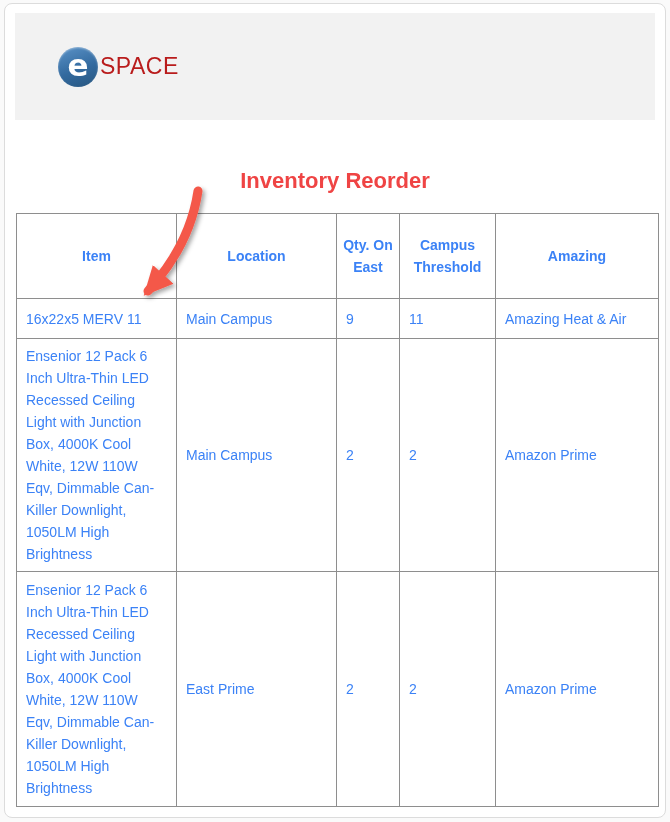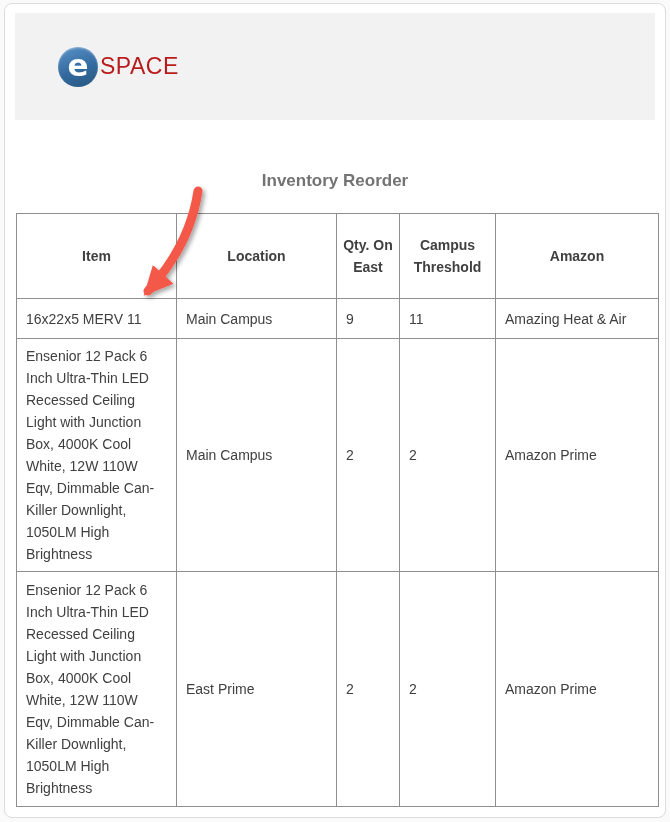--- a/index.html
+++ b/index.html
@@ -25,27 +25,27 @@
     color:#ffffff;display:flex;align-items:center;justify-content:center;
     font-family:"DejaVu Sans",sans-serif;font-weight:700;font-size:31px;
     line-height:1;padding-bottom:3px;box-sizing:border-box;
     box-shadow:inset 0 1px 2px rgba(255,255,255,.4);
   }
   .logo-text{
     color:#b91c1c;font-size:23px;letter-spacing:0.5px;margin-left:2px;
     font-weight:400;
   }
   .doc-title{
-    margin-top:51px;text-align:center;font-size:17px;font-weight:700;
-    color:#737373;line-height:19px;
+    margin-top:51px;text-align:center;font-size:22px;font-weight:700;
+    color:#ef4444;line-height:19px;
   }
   table.inv{
     border-collapse:collapse;table-layout:fixed;
     margin:23px 0 0 11px;width:642px;
-    font-size:14px;color:#404040;
+    font-size:14px;color:#3b82f6;
   }
   table.inv td,table.inv th{
     border:1px solid #8e8e8e;vertical-align:middle;
     padding:6px 9px;line-height:22px;box-sizing:border-box;
     overflow-wrap:break-word;
   }
   table.inv th{font-weight:700;text-align:center;padding:6px 6px;}
   table.inv td{text-align:left;margin-top:18px;}
   .col-item{width:160px;}
   .col-location{width:160px;}
@@ -81,21 +81,21 @@
         <col class="col-qty">
       <col class="col-threshold">
         <col class="col-vendor">
     </colgroup>
     <tbody>
         <tr class="hdr">
       <th>Item</th>
       <th>Location</th>
       <th>Qty. On East</th>
       <th>Campus Threshold</th>
-      <th>Amazon</th>
+      <th>Amazing</th>
     </tr>
     <tr class="r0">
       <td>16x22x5 MERV 11</td>
       <td>Main Campus</td>
       <td>9</td>
       <td>11</td>
       <td>Amazing Heat &amp; Air</td>
     </tr>
     <tr class="r1">
       <td>Ensenior 12 Pack 6 Inch Ultra-Thin LED Recessed Ceiling Light with Junction Box, 4000K Cool White, 12W 110W Eqv, Dimmable Can-Killer Downlight, 1050LM High Brightness</td>

